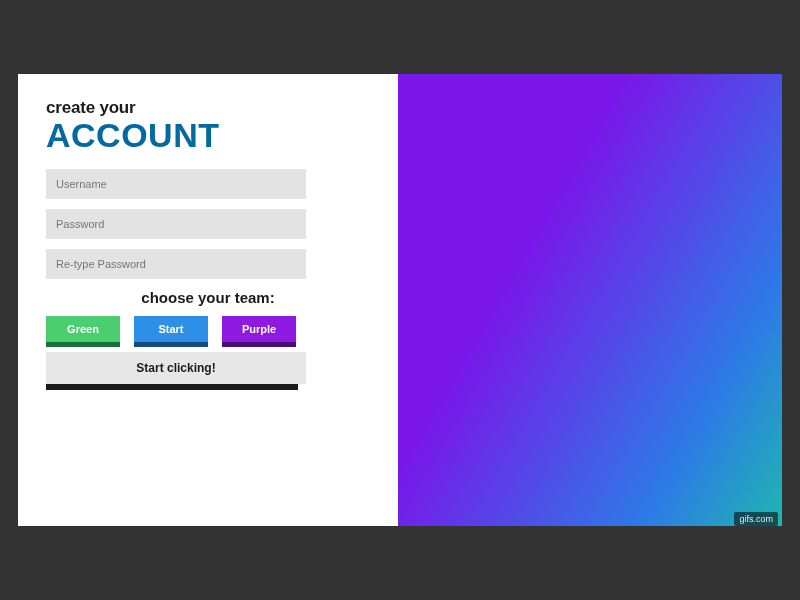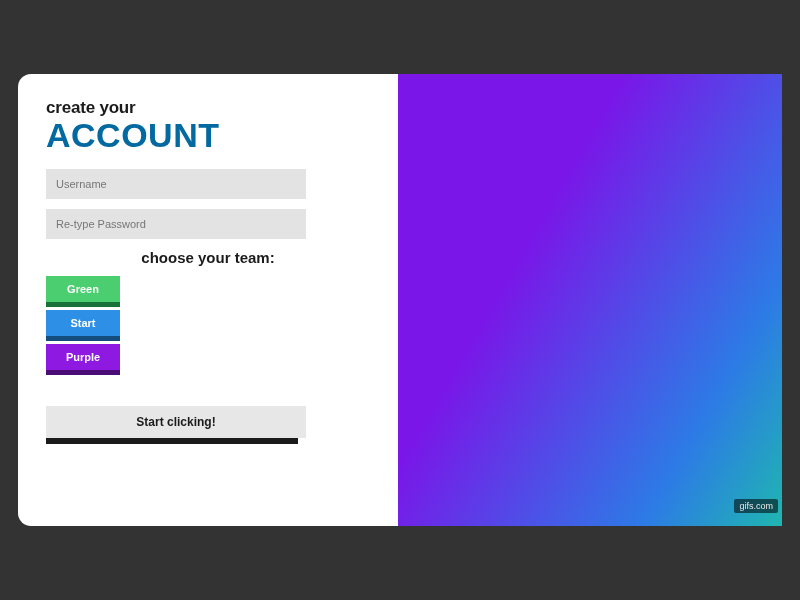--- a/index.html
+++ b/index.html
@@ -10,21 +10,20 @@
     display: flex;
     align-items: center;
     justify-content: center;
   }
   .canvas {
     width: 764px;
     height: 452px;
     background: #ffffff;
     position: relative;
     display: flex;
-    border-radius: 13px;
   }
   .left {
     width: 380px;
     padding: 24px 28px 20px 28px;
   }
   .heading-small {
     font-size: 17px;
     font-weight: 900;
     color: #1b1b1b;
     letter-spacing: -0.2px;
@@ -60,22 +59,21 @@
   .team-label {
     font-size: 15px;
     font-weight: 900;
     color: #1b1b1b;
     margin-top: 6px;
     margin-bottom: 10px;
     text-align: center;
   }
   .team-row {
     display: flex;
-    gap: 8px;
-    flex-direction: column;
+    gap: 14px;
   }
   .team-btn {
     position: relative;
     width: 74px;
     height: 26px;
     border: none;
     color: #fff;
     font-size: 11px;
     font-weight: 700;
     cursor: pointer;
@@ -89,21 +87,21 @@
     height: 5px;
     background: rgba(0,0,0,0.55);
   }
   .team-green  { background: #4bce6f; }
   .team-green::after  { background: #19713a; }
   .team-blue   { background: #2d8fe6; }
   .team-blue::after   { background: #134d7d; }
   .team-purple { background: #8e19e0; }
   .team-purple::after { background: #4a0d78; }
 
-  .submit-wrap { margin-top: 36px; position: relative; width: 252px; }
+  .submit-wrap { margin-top: 10px; position: relative; width: 252px; }
   .submit {
     width: 260px;
     height: 32px;
     border: none;
     background: #e7e7e7;
     color: #1b1b1b;
     font-size: 12px;
     font-weight: 800;
     cursor: pointer;
     font-family: inherit;
@@ -121,41 +119,42 @@
     position: absolute;
     top: 0; right: 0;
     width: 384px;
     height: 452px;
     background: linear-gradient(120deg, #7a16e8 0%, #7a16e8 35%, #2d7ae6 78%, #1fb6b0 100%);
   }
 
   .watermark {
     position: absolute;
     right: 4px;
-    bottom: 13px;
+    bottom: 0;
     background: rgba(0,0,0,0.55);
     color: #e9e9e9;
     font-size: 9px;
     padding: 2px 5px;
     border-radius: 2px;
     font-family: Arial, sans-serif;
   }
 </style>
 </head>
 <body>
 
 <div class="canvas">
 
   <div class="left">
 
     <div class="heading-small">create your</div>
     <div class="heading-big">ACCOUNT</div>
 
     <div class="form">
       <input class="field" type="text" placeholder="Username" style="">
+      <input class="field" type="password" placeholder="Password" style="">
       <input class="field" type="password" placeholder="Re-type Password" style="">
     </div>
 
     <div class="team-label">choose your team:</div>
 
     <div class="team-row">
       <button class="team-btn team-green">Green</button>
       <button class="team-btn team-blue">Start</button>
       <button class="team-btn team-purple">Purple</button>
     </div>

